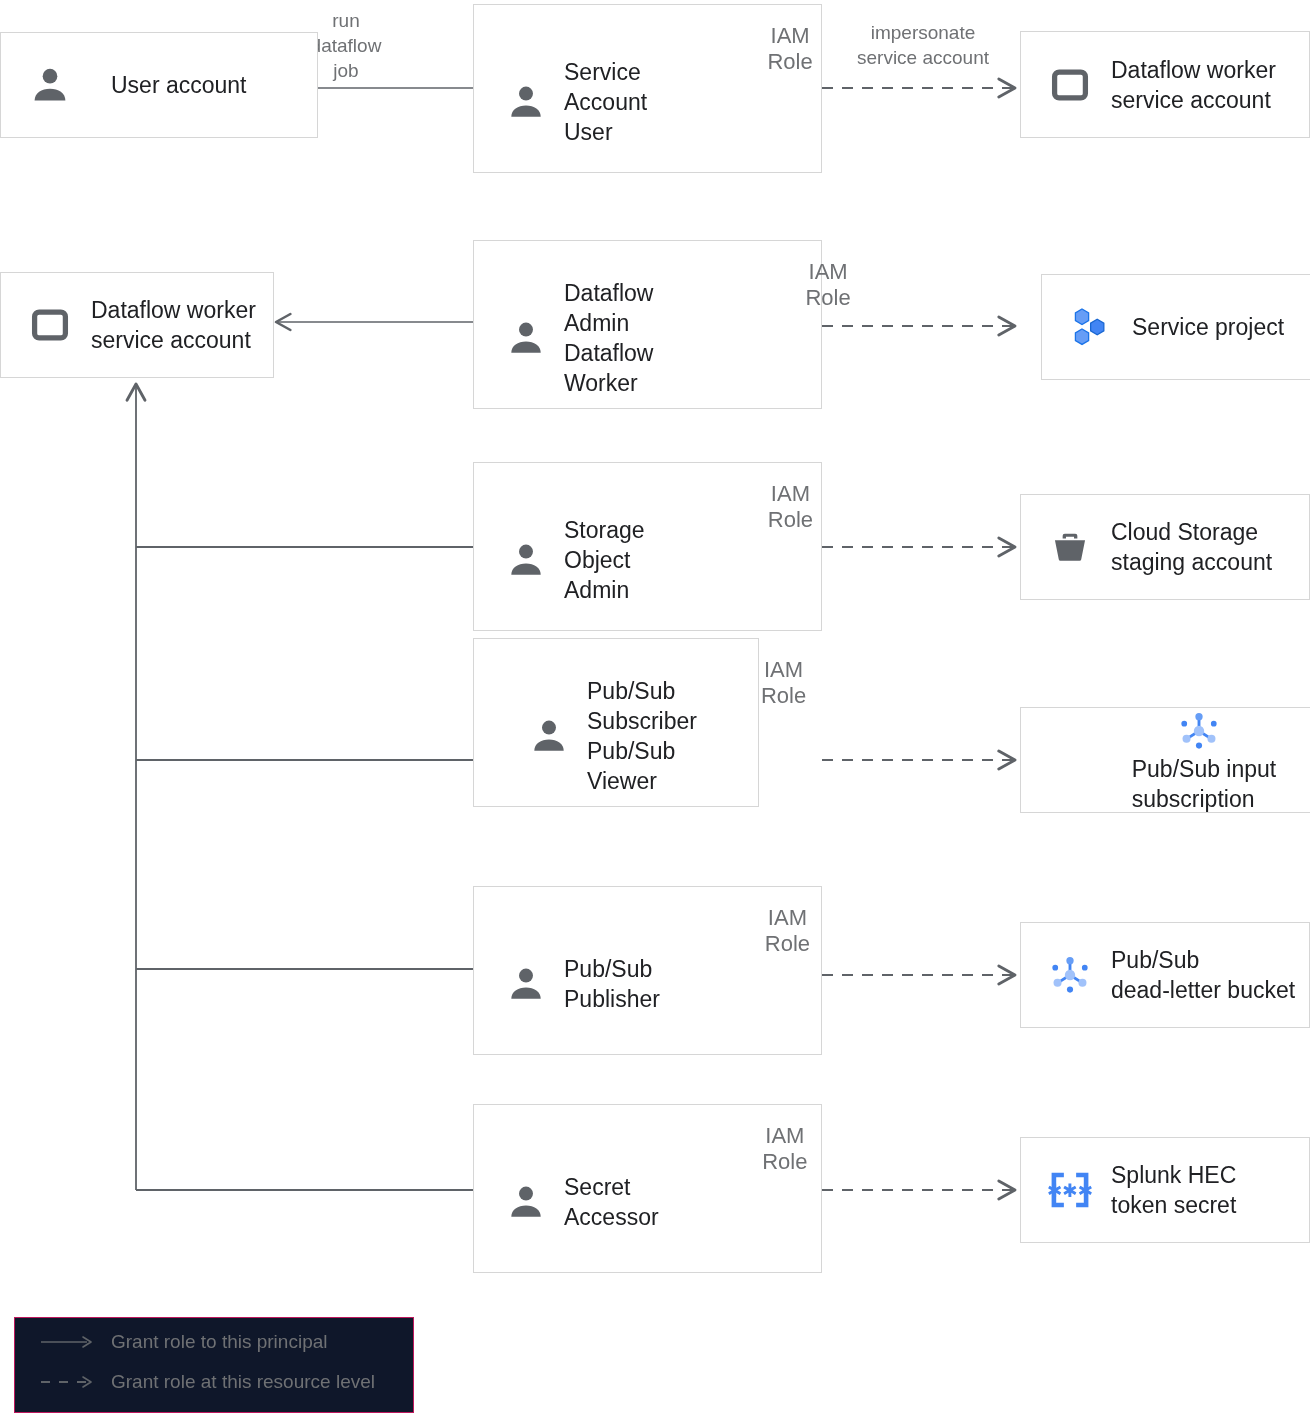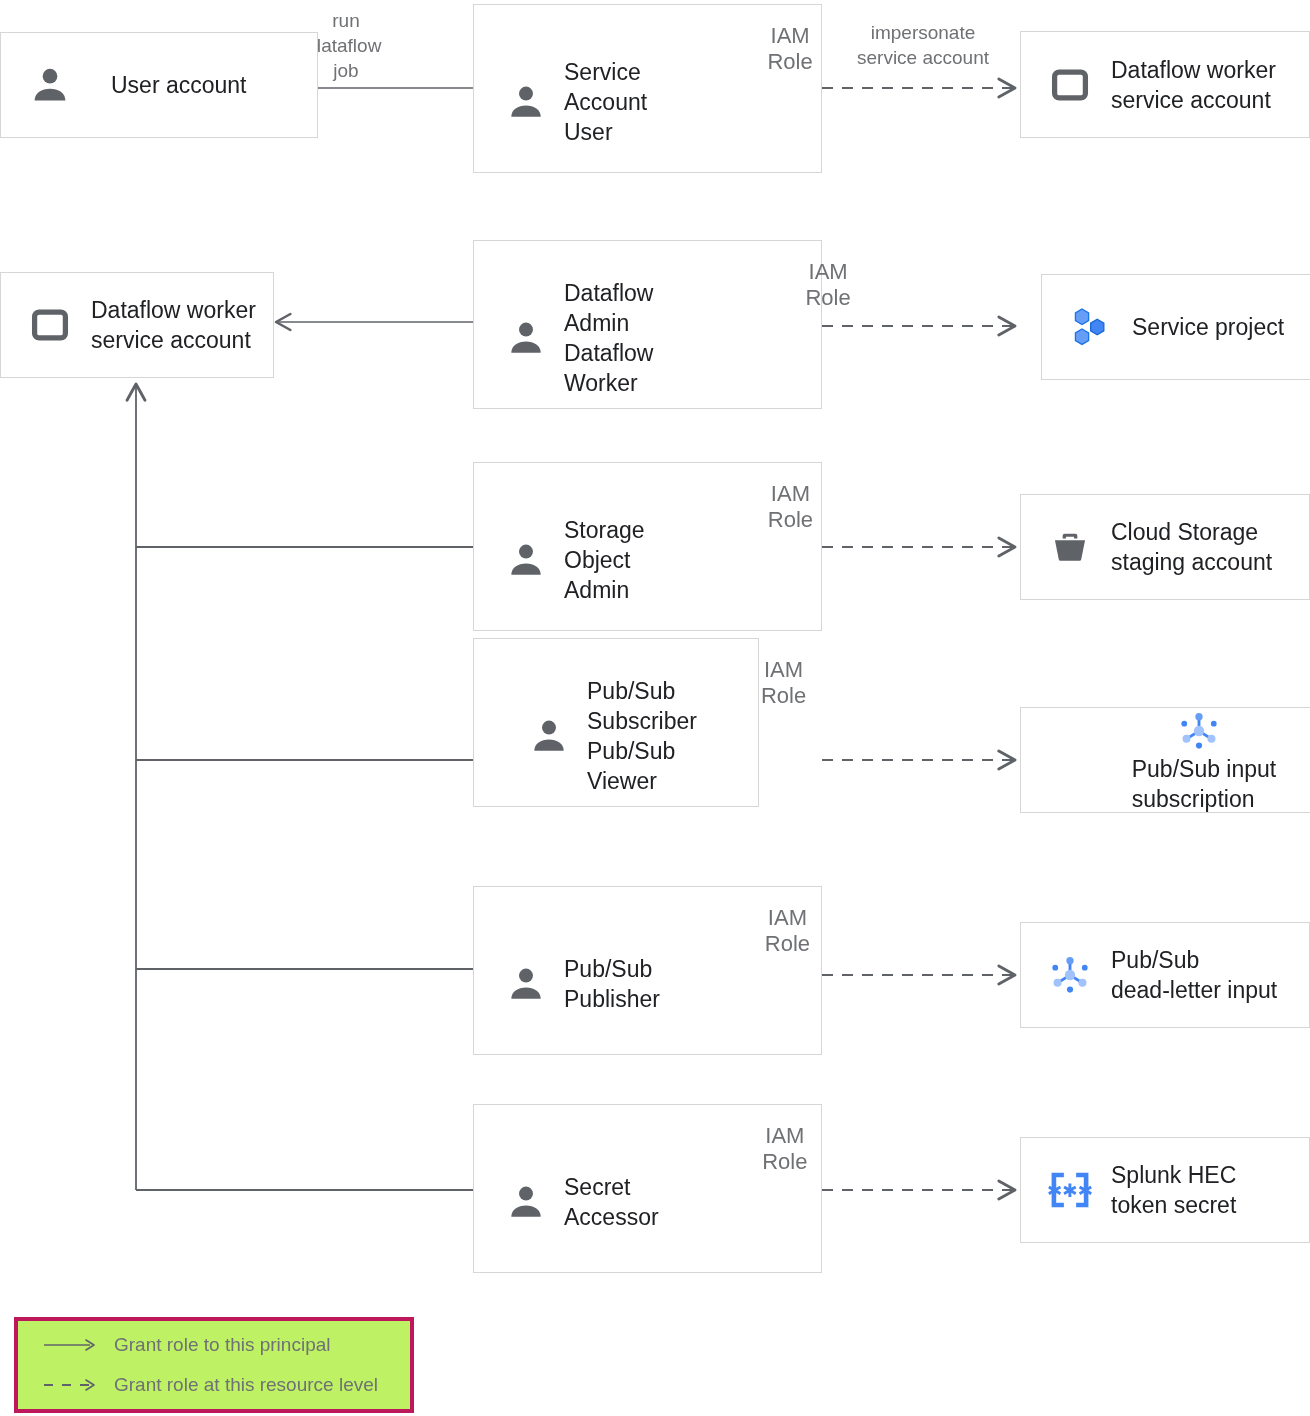--- a/index.html
+++ b/index.html
@@ -41,22 +41,22 @@
     text-align:center;color:#6f7174;font-size:22px;line-height:26px;
     padding:18px 0 0 0;flex:1 1 auto;
   }
 
   .edge-label{
     position:absolute;color:#6f7174;font-size:19px;line-height:25px;
     text-align:center;white-space:pre-line;
   }
 
   .legend{
-    position:absolute;box-sizing:border-box;border:4px solid #be185d;
-    background:#bef264;
+    position:absolute;box-sizing:border-box;border:1px solid #be185d;
+    background:#0f172a;
   }
   .legend .row{
     position:absolute;display:flex;align-items:center;
   }
   .legend .txt{color:#6f7174;font-size:19px;line-height:24px;margin-left:16px;}
 </style>
 </head>
 <body>
 
 <div id="canvas">
@@ -282,21 +282,21 @@
         <circle cx="12" cy="12" r="2.7" fill="#a1c2fa"></circle>
         <circle cx="12" cy="4.5" r="1.9" fill="#669df6"></circle>
         <circle cx="5.5" cy="16.0" r="2.1" fill="#a1c2fa"></circle>
         <circle cx="18.5" cy="16.0" r="2.1" fill="#a1c2fa"></circle>
         <circle cx="4.3" cy="8.2" r="1.5" fill="#4285f4"></circle>
         <circle cx="19.7" cy="8.2" r="1.5" fill="#4285f4"></circle>
         <circle cx="12" cy="19.6" r="1.6" fill="#4285f4"></circle>
       </svg>
     </span>
     <span class="label">Pub/Sub
-dead-letter input</span>
+dead-letter bucket</span>
   </div>
 
   <div class="node endpoint" style="left:1020px;top:1137px;width:290px;height:106px;">
     <span class="ico">
       <svg viewBox="0 0 24 24" width="46" height="46" xmlns="http://www.w3.org/2000/svg">
         <path d="M7.6 4.2H3.6v15.6h4.0" fill="none" stroke="#4285f4" stroke-width="2.4" stroke-linecap="square"></path>
         <path d="M16.4 4.2h4.0v15.6h-4.0" fill="none" stroke="#4285f4" stroke-width="2.4" stroke-linecap="square"></path>
         <g fill="#4285f4">
           <text x="12" y="15.6" font-size="9.6" text-anchor="middle" font-family="DejaVu Sans, sans-serif">✱✱✱</text>
         </g>

